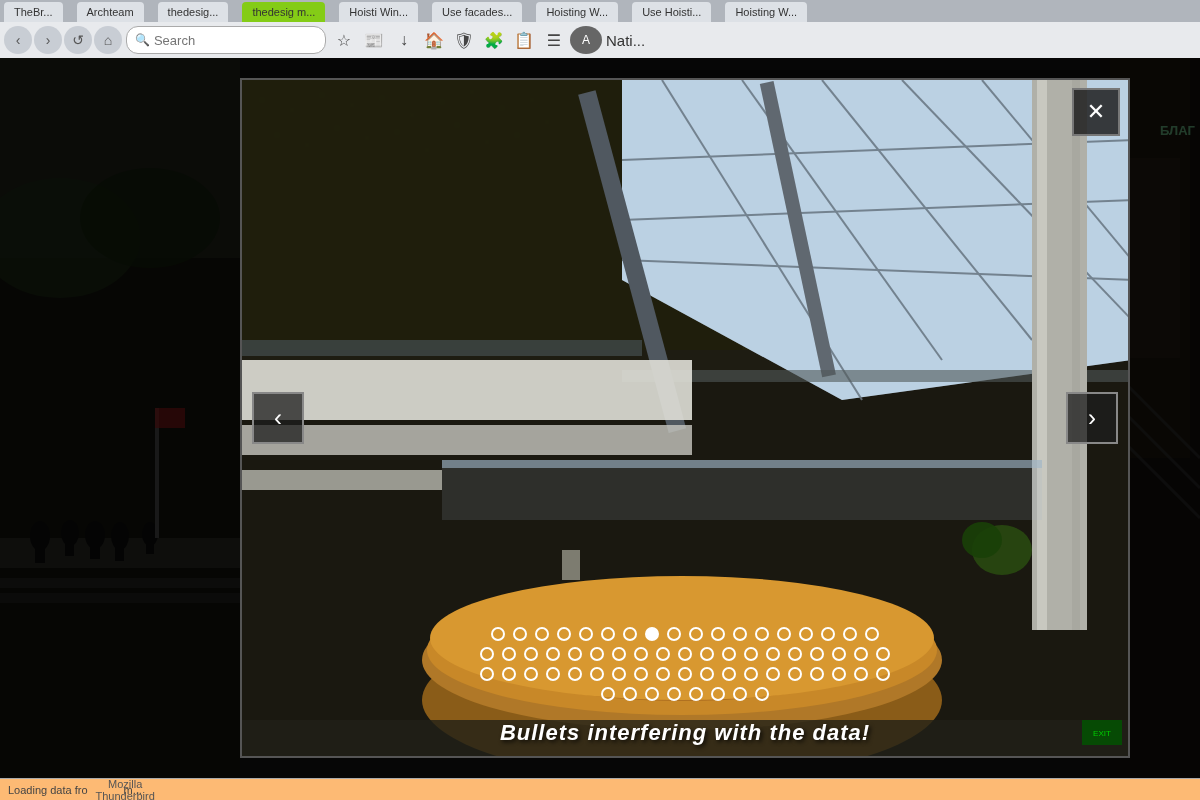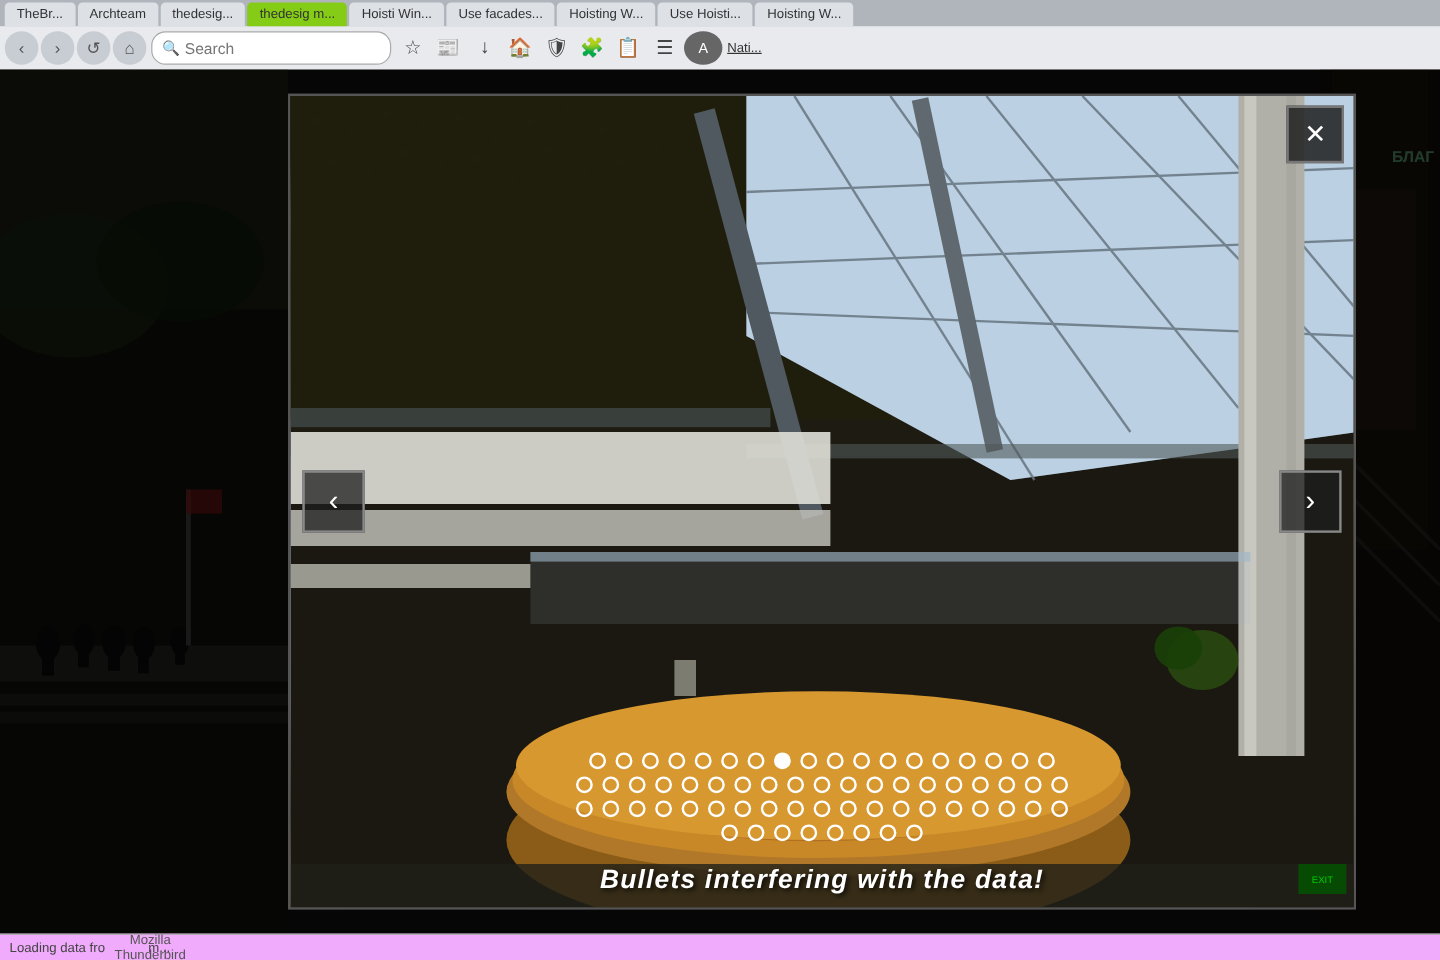--- a/index.html
+++ b/index.html
@@ -17,21 +17,21 @@
       background: #dde1e6;
       border-bottom: 1px solid #aaa;
     }
 
     .tab-bar {
       display: flex;
       align-items: flex-end;
       background: #b0b5bc;
       height: 22px;
       padding: 0 4px;
-      gap: 2px;
+      gap: 14px;
       overflow: hidden;
     }
 
     .tab {
       height: 20px;
       padding: 0 10px;
       background: #dde1e6;
       border-radius: 4px 4px 0 0;
       font-size: 11px;
       display: flex;
@@ -346,21 +346,21 @@
       letter-spacing: 1px;
     }
 
     
     .status-bar {
       position: absolute;
       bottom: 0;
       left: 0;
       width: 1200px;
       height: 22px;
-      background: #f0abfc;
+      background: #fdba74;
       border-top: 1px solid #aaa;
       display: flex;
       align-items: center;
       padding: 0 8px;
       gap: 8px;
       font-size: 11px;
       color: #444;
     }
 
     .status-icon-btn {
@@ -419,21 +419,21 @@
     <div class="toolbar-icons">
       <button class="toolbar-icon-btn">☆</button>
       <button class="toolbar-icon-btn">📰</button>
       <button class="toolbar-icon-btn">↓</button>
       <button class="toolbar-icon-btn">🏠</button>
       <button class="toolbar-icon-btn">🛡</button>
       <button class="toolbar-icon-btn">🧩</button>
       <button class="toolbar-icon-btn">📋</button>
       <button class="toolbar-icon-btn">☰</button>
       <div style="width:32px;height:28px;border-radius:50%;background:#666;display:flex;align-items:center;justify-content:center;color:white;font-size:12px;cursor:pointer;">A</div>
-      <span style="font-size:11px;color:#333;margin-left:2px;text-decoration:underline;">Nati...</span>
+      <span style="font-size:15px;color:#333;margin-left:2px;">Nati...</span>
     </div>
   </div>
 </div>
 
 <div class="page-background">
 
   <div class="bg-image-left">
     <div class="bg-people"></div>
 
     <svg width="240" height="742" viewBox="0 0 240 742" xmlns="http://www.w3.org/2000/svg" style="position:absolute;top:0;left:0;">

